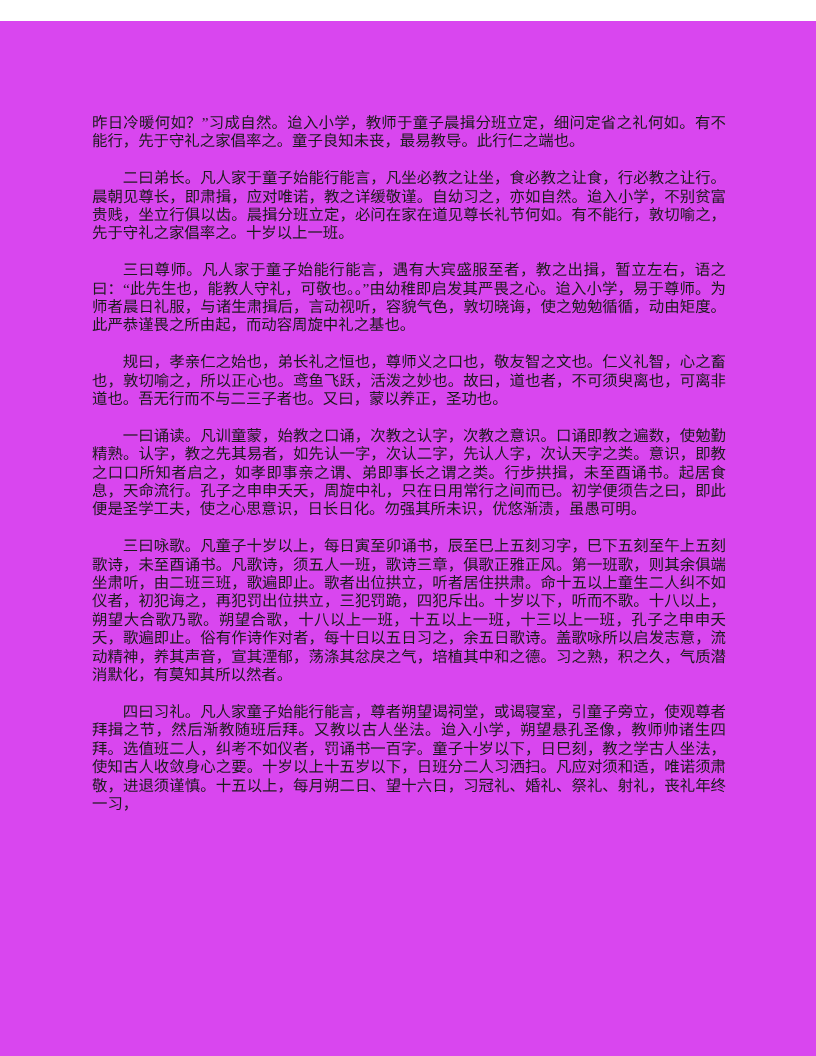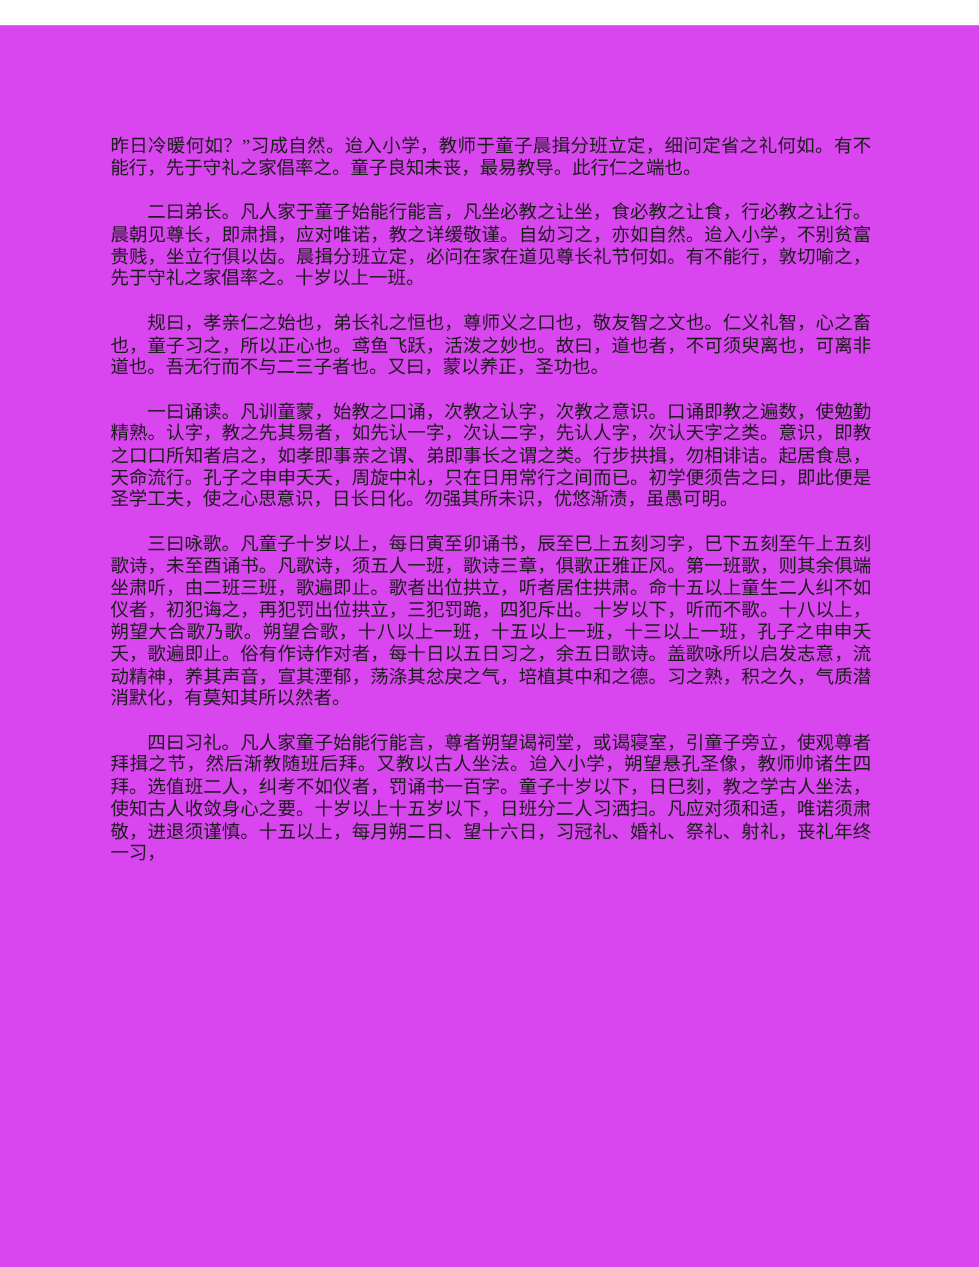--- a/index.html
+++ b/index.html
@@ -41,18 +41,19 @@
     margin-bottom: 0;
   }
 </style>
 </head>
 <body>
 
 <div class="page">
   <div class="text-column">
     <p class="continuation">昨日冷暖何如？”习成自然。迨入小学，教师于童子晨揖分班立定，细问定省之礼何如。有不能行，先于守礼之家倡率之。童子良知未丧，最易教导。此行仁之端也。</p>
     <p>二曰弟长。凡人家于童子始能行能言，凡坐必教之让坐，食必教之让食，行必教之让行。晨朝见尊长，即肃揖，应对唯诺，教之详缓敬谨。自幼习之，亦如自然。迨入小学，不别贫富贵贱，坐立行俱以齿。晨揖分班立定，必问在家在道见尊长礼节何如。有不能行，敦切喻之，先于守礼之家倡率之。十岁以上一班。</p>
-    <p>规曰，孝亲仁之始也，弟长礼之恒也，尊师义之口也，敬友智之文也。仁义礼智，心之畜也，童子习之，所以正心也。鸢鱼飞跃，活泼之妙也。故曰，道也者，不可须臾离也，可离非道也。吾无行而不与二三子者也。又曰，蒙以养正，圣功也。</p>
-    <p>一曰诵读。凡训童蒙，始教之口诵，次教之认字，次教之意识。口诵即教之遍数，使勉勤精熟。认字，教之先其易者，如先认一字，次认二字，先认人字，次认天字之类。意识，即教之口口所知者启之，如孝即事亲之谓、弟即事长之谓之类。行步拱揖，勿相诽诘。起居食息，天命流行。孔子之申申夭夭，周旋中礼，只在日用常行之间而已。初学便须告之曰，即此便是圣学工夫，使之心思意识，日长日化。勿强其所未识，优悠渐渍，虽愚可明。</p>
+    <p>三曰尊师。凡人家于童子始能行能言，遇有大宾盛服至者，教之出揖，暂立左右，语之曰：“此先生也，能教人守礼，可敬也。。”由幼稚即启发其严畏之心。迨入小学，易于尊师。为师者晨日礼服，与诸生肃揖后，言动视听，容貌气色，敦切晓诲，使之勉勉循循，动由矩度。此严恭谨畏之所由起，而动容周旋中礼之基也。</p>
+    <p>规曰，孝亲仁之始也，弟长礼之恒也，尊师义之口也，敬友智之文也。仁义礼智，心之畜也，敦切喻之，所以正心也。鸢鱼飞跃，活泼之妙也。故曰，道也者，不可须臾离也，可离非道也。吾无行而不与二三子者也。又曰，蒙以养正，圣功也。</p>
+    <p>一曰诵读。凡训童蒙，始教之口诵，次教之认字，次教之意识。口诵即教之遍数，使勉勤精熟。认字，教之先其易者，如先认一字，次认二字，先认人字，次认天字之类。意识，即教之口口所知者启之，如孝即事亲之谓、弟即事长之谓之类。行步拱揖，未至酉诵书。起居食息，天命流行。孔子之申申夭夭，周旋中礼，只在日用常行之间而已。初学便须告之曰，即此便是圣学工夫，使之心思意识，日长日化。勿强其所未识，优悠渐渍，虽愚可明。</p>
     <p>三曰咏歌。凡童子十岁以上，每日寅至卯诵书，辰至巳上五刻习字，巳下五刻至午上五刻歌诗，未至酉诵书。凡歌诗，须五人一班，歌诗三章，俱歌正雅正风。第一班歌，则其余俱端坐肃听，由二班三班，歌遍即止。歌者出位拱立，听者居住拱肃。命十五以上童生二人纠不如仪者，初犯诲之，再犯罚出位拱立，三犯罚跪，四犯斥出。十岁以下，听而不歌。十八以上，朔望大合歌乃歌。朔望合歌，十八以上一班，十五以上一班，十三以上一班，孔子之申申夭夭，歌遍即止。俗有作诗作对者，每十日以五日习之，余五日歌诗。盖歌咏所以启发志意，流动精神，养其声音，宣其湮郁，荡涤其忿戾之气，培植其中和之德。习之熟，积之久，气质潜消默化，有莫知其所以然者。</p>
     <p>四曰习礼。凡人家童子始能行能言，尊者朔望谒祠堂，或谒寝室，引童子旁立，使观尊者拜揖之节，然后渐教随班后拜。又教以古人坐法。迨入小学，朔望悬孔圣像，教师帅诸生四拜。选值班二人，纠考不如仪者，罚诵书一百字。童子十岁以下，日巳刻，教之学古人坐法，使知古人收敛身心之要。十岁以上十五岁以下，日班分二人习洒扫。凡应对须和适，唯诺须肃敬，进退须谨慎。十五以上，每月朔二日、望十六日，习冠礼、婚礼、祭礼、射礼，丧礼年终一习，</p>
   </div>
 </div>
 
 </body></html>

